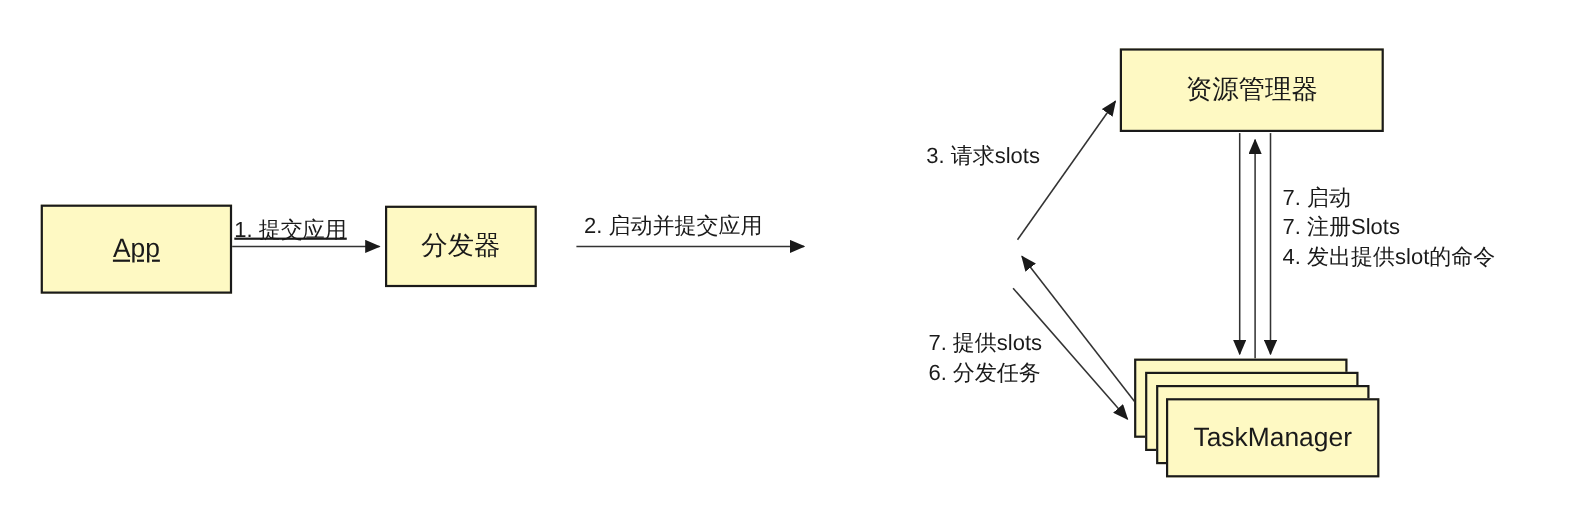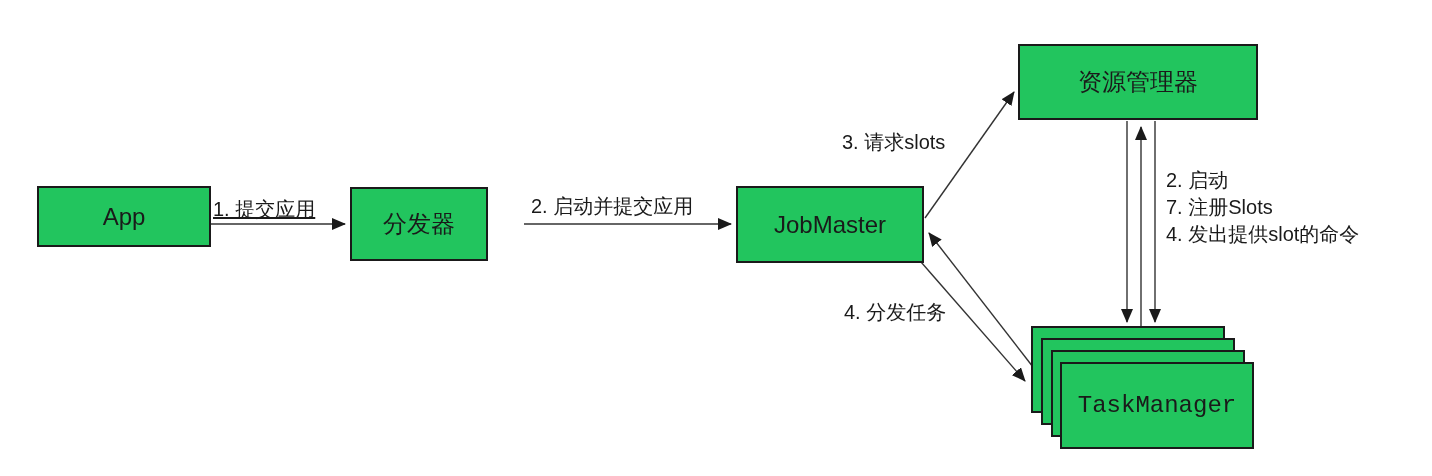--- a/index.html
+++ b/index.html
@@ -19,34 +19,34 @@
   #edges-layer {
     position: absolute;
     left: 0; top: 0;
     width: 1432px;
     height: 476px;
     z-index: 1;
   }
   .node {
     position: absolute;
     box-sizing: border-box;
-    background: #22c55e;
+    background: #fef9c3;
     border: 2.5px solid #1a1a1a;
     display: flex;
     align-items: center;
     justify-content: center;
     font-size: 24px;
     line-height: 1;
     z-index: 2;
   }
-  .node-app          { left: 37px;   top: 186px; width: 174px; height: 61px; }
+  .node-app          { left: 37px;   top: 186px; width: 174px; height: 81px; text-decoration: underline; }
   .node-dispatcher   { left: 350px;  top: 187px; width: 138px; height: 74px; }
   .node-jobmaster    { left: 736px;  top: 186px; width: 188px; height: 77px; }
   .node-rm           { left: 1018px; top: 44px;  width: 240px; height: 76px; }
-  .tm-layer          { width: 194px; height: 87px; font-family: Liberation Mono, monospace; }
+  .tm-layer          { width: 194px; height: 72px; }
   .tm-layer-0        { left: 1031px; top: 326px; z-index: 2; }
   .tm-layer-1        { left: 1041px; top: 338px; z-index: 3; }
   .tm-layer-2        { left: 1051px; top: 350px; z-index: 4; }
   .tm-layer-3        { left: 1060px; top: 362px; z-index: 5; }
   .edge-label {
     position: absolute;
     font-size: 20px;
     line-height: 27px;
     white-space: nowrap;
     z-index: 6;
@@ -87,23 +87,20 @@
   </svg>
 
   <div class="node node-app">
     <span>App</span>
   </div>
 
   <div class="node node-dispatcher">
     <span>分发器</span>
   </div>
 
-  <div class="node node-jobmaster">
-    <span>JobMaster</span>
-  </div>
 
   <div class="node node-rm">
     <span>资源管理器</span>
   </div>
 
   <div>
     <div class="node tm-layer tm-layer-0"></div>
     <div class="node tm-layer tm-layer-1"></div>
     <div class="node tm-layer tm-layer-2"></div>
     <div class="node tm-layer tm-layer-3">
@@ -111,22 +108,23 @@
     </div>
   </div>
 
   <div class="edge-label label-1">1. 提交应用</div>
 
   <div class="edge-label label-2">2. 启动并提交应用</div>
 
   <div class="edge-label label-3">3. 请求slots</div>
 
   <div class="edge-label label-456">
-    <div>2. 启动</div>
+    <div>7. 启动</div>
     <div>7. 注册Slots</div>
     <div>4. 发出提供slot的命令</div>
   </div>
 
   <div class="edge-label label-78">
-    <div>4. 分发任务</div>
+    <div>7. 提供slots</div>
+    <div>6. 分发任务</div>
   </div>
 
 </div>
 
 </body></html>

